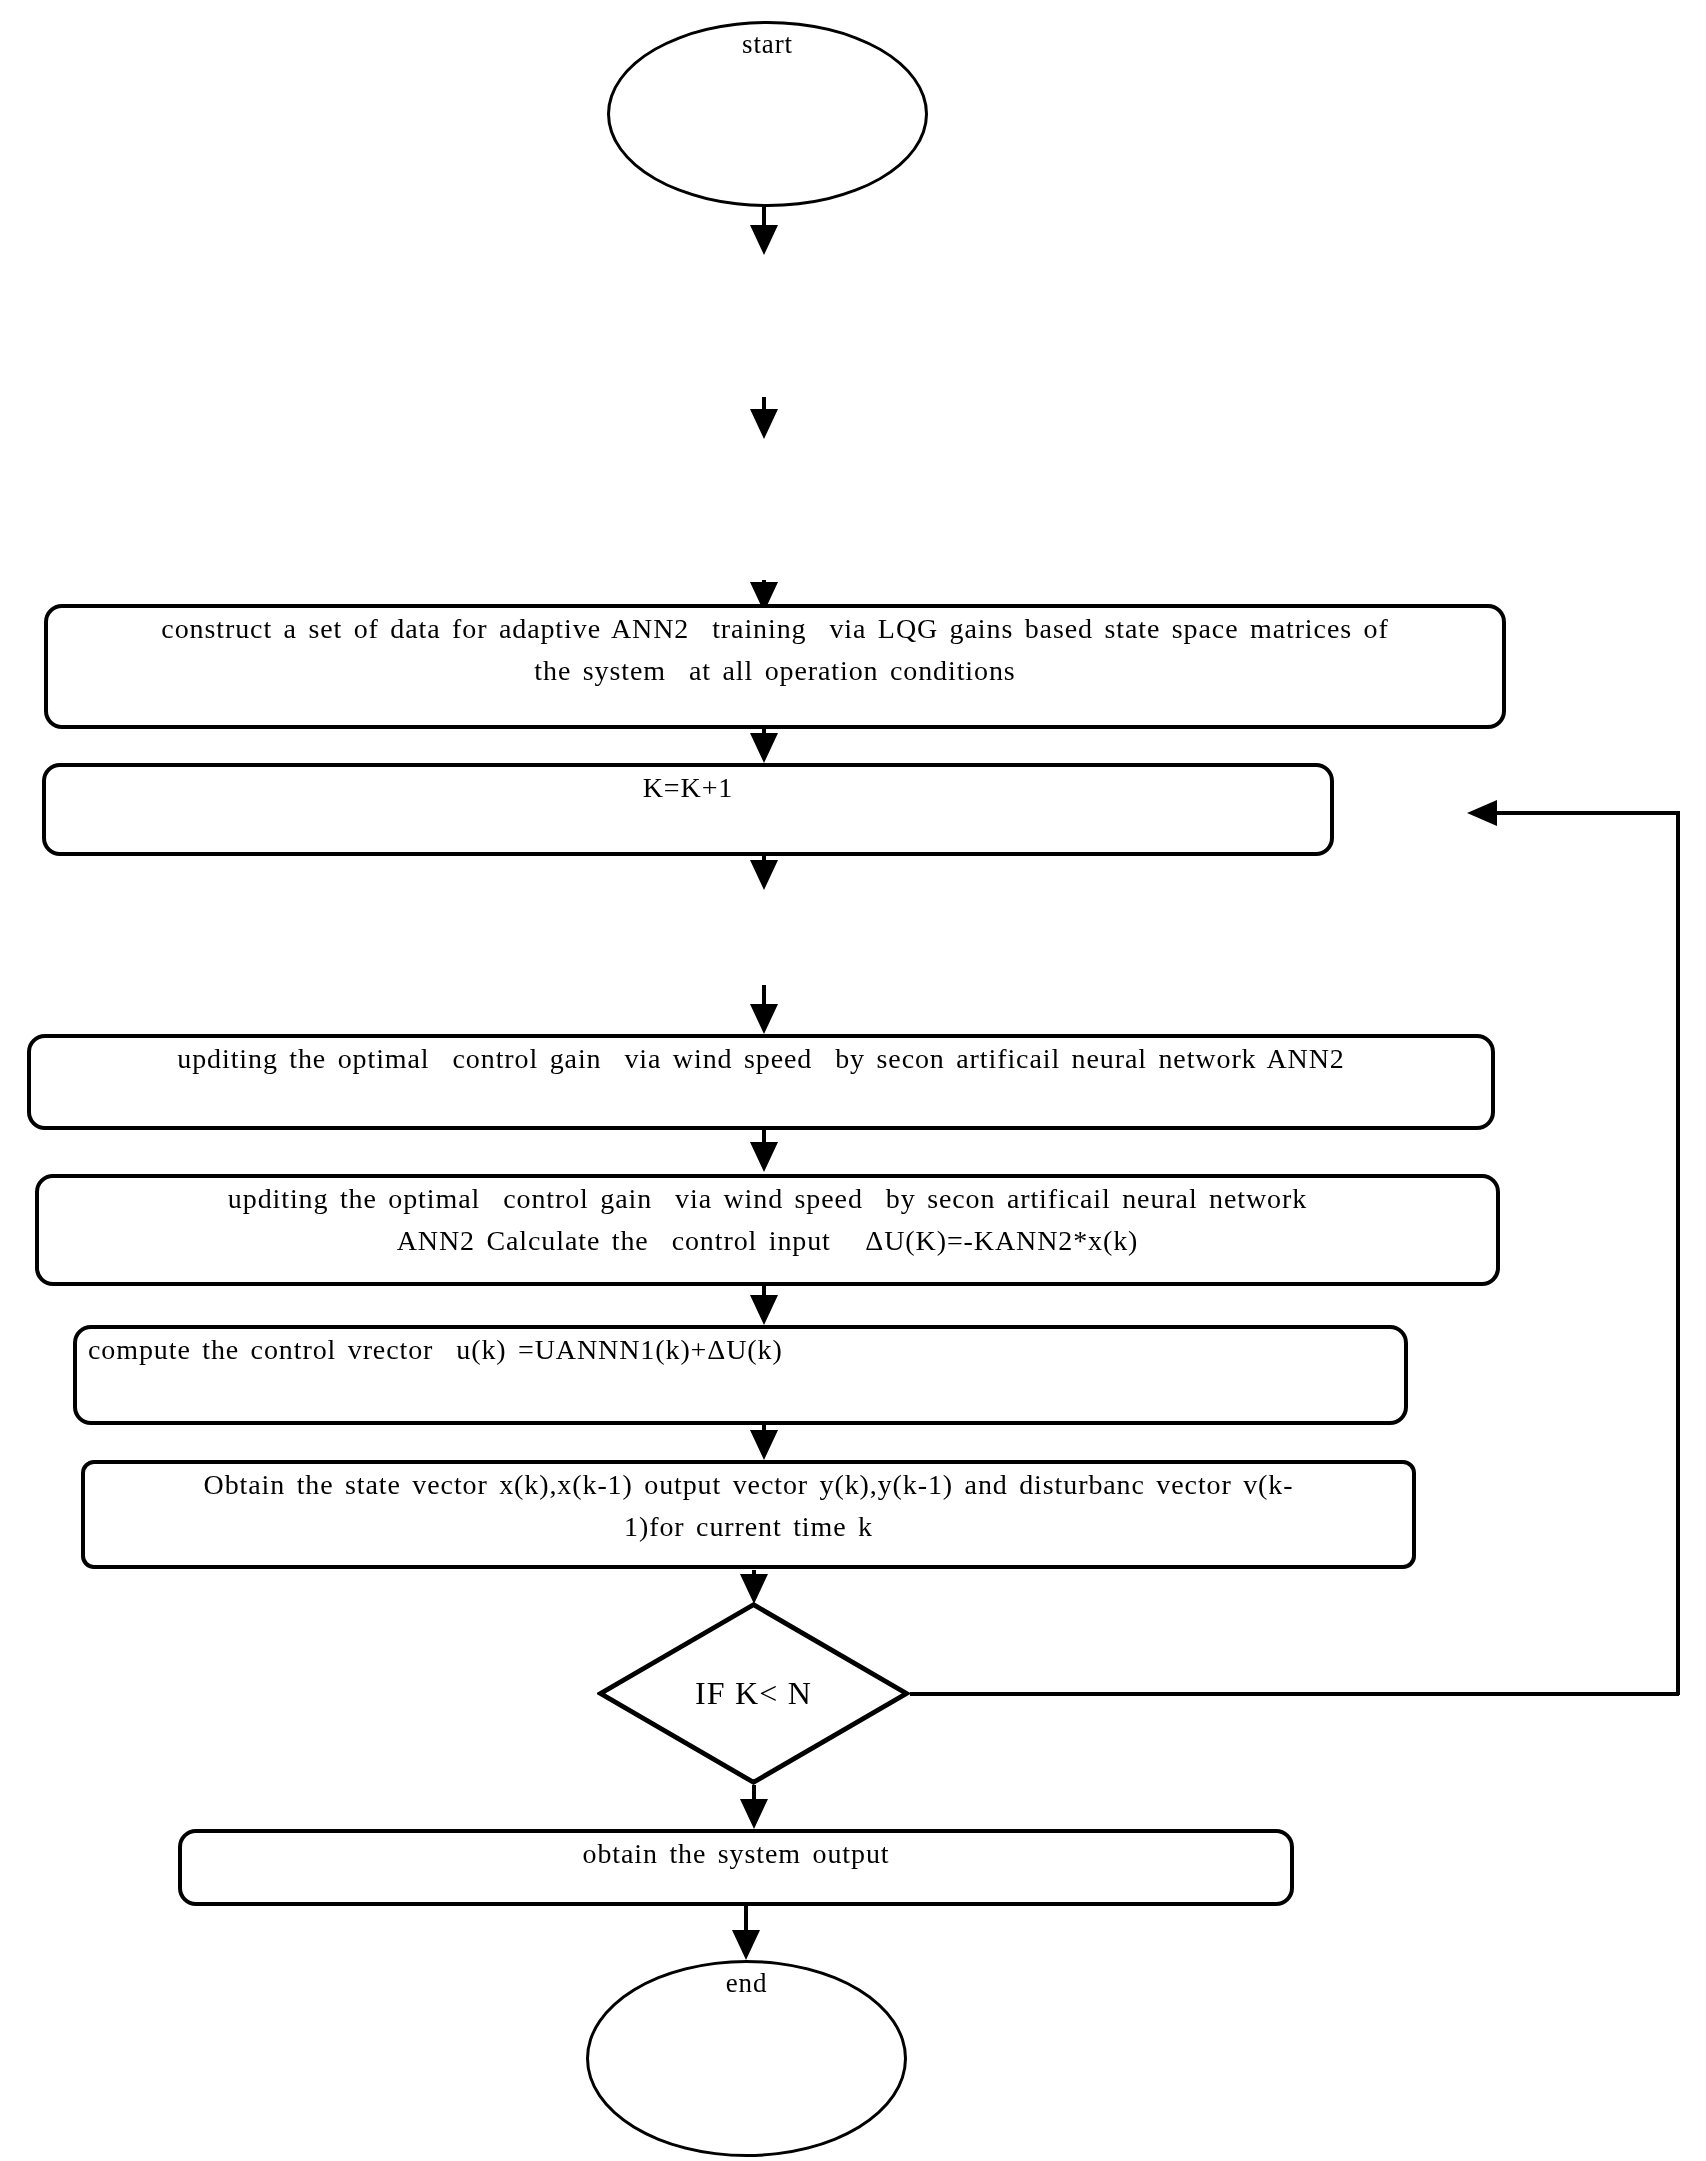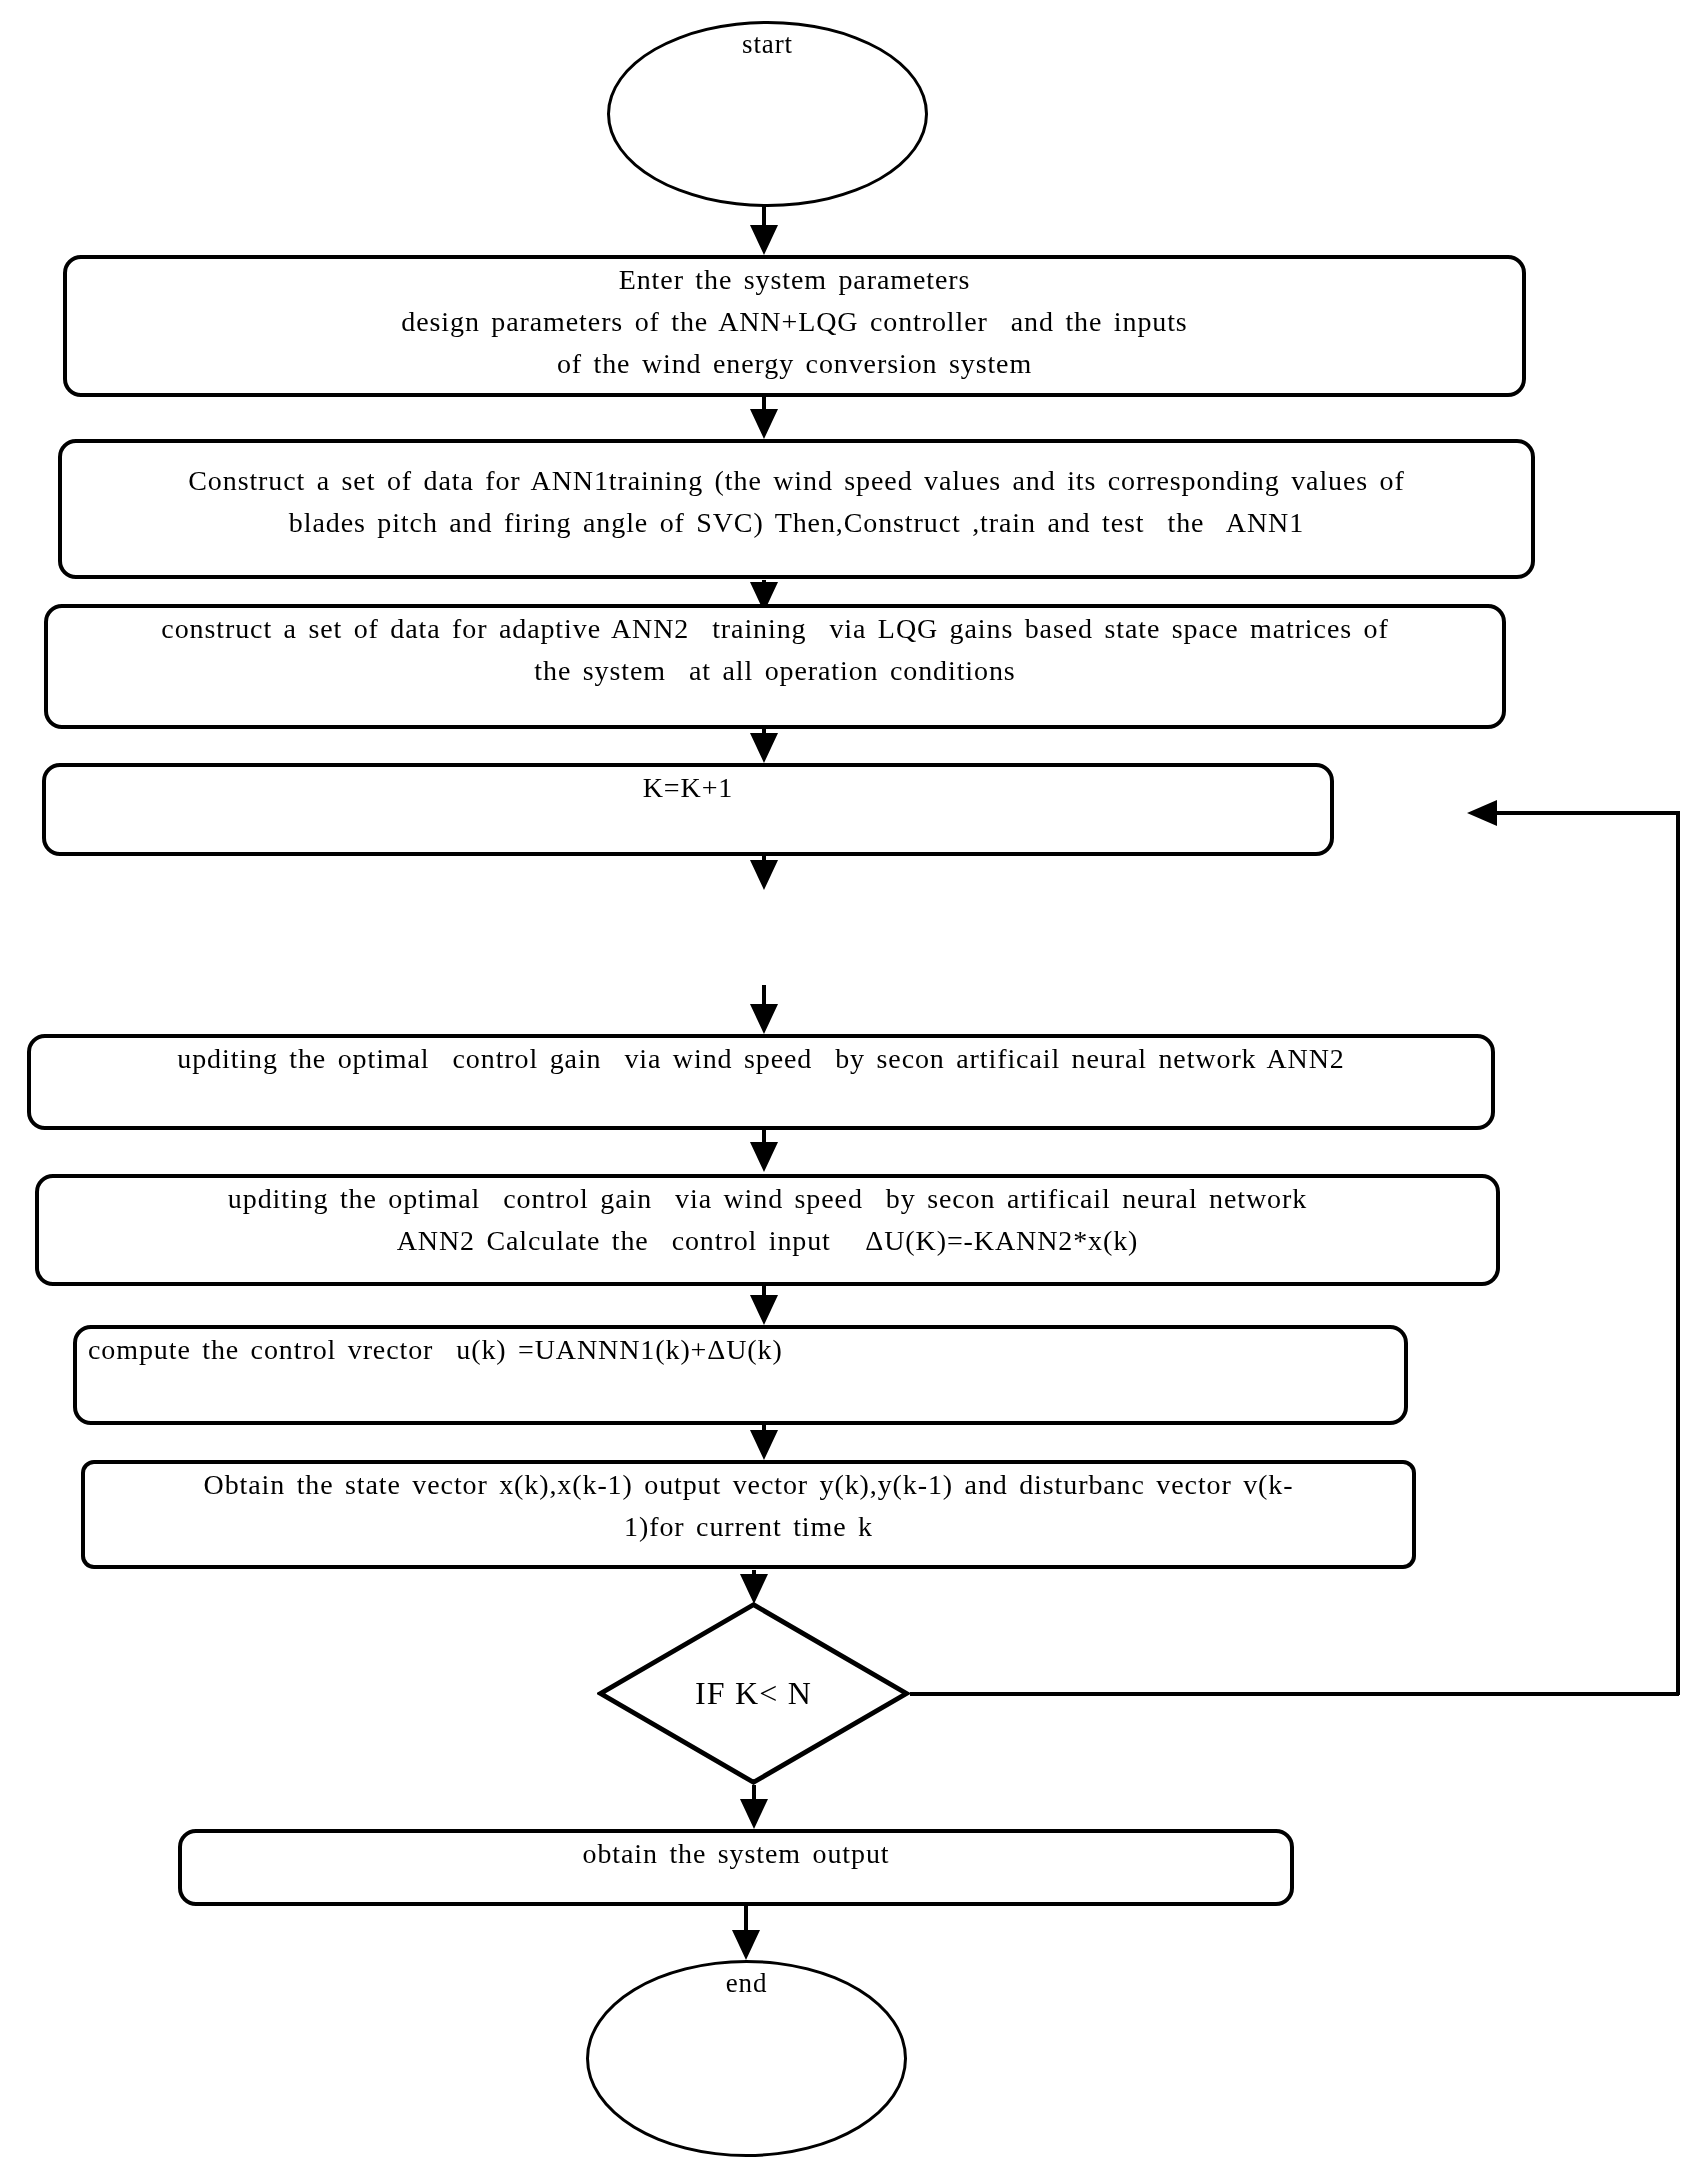--- a/index.html
+++ b/index.html
@@ -56,33 +56,24 @@
 
 <div id="canvas">
 
   <div class="node terminator" style="left:607px;top:20.6px;width:321px;height:186px;">
     <span class="line">start</span>
   </div>
 
   <div class="vline" style="left:762px;top:206px;height:22px;"></div>
   <div class="arrow-down" style="left:750px;top:225px;"></div>
 
-  <div class="node" style="left:63px;top:255px;width:1463px;height:142px;">
-    <span class="line">Enter the system parameters</span>
-    <span class="line">design parameters of the ANN+LQG controller  and the inputs</span>
-    <span class="line">of the wind energy conversion system</span>
-  </div>
 
   <div class="vline" style="left:762px;top:397px;height:15px;"></div>
   <div class="arrow-down" style="left:750px;top:409px;"></div>
 
-  <div class="node" style="left:58px;top:439px;width:1477px;height:140px;justify-content:flex-start;padding-top:17px;">
-    <span class="line">Construct a set of data for ANN1training (the wind speed values and its corresponding values of</span>
-    <span class="line">blades pitch and firing angle of SVC) Then,Construct ,train and test  the  ANN1</span>
-  </div>
 
   <div class="vline" style="left:762px;top:580px;height:7.3px;"></div>
   <div class="arrow-down" style="left:750px;top:582px;"></div>
 
   <div class="node" style="left:44px;top:604px;width:1462px;height:125px;">
     <span class="line">construct a set of data for adaptive ANN2  training  via LQG gains based state space matrices of</span>
     <span class="line">the system  at all operation conditions</span>
   </div>
 
   <div class="vline" style="left:762px;top:729px;height:8.5px;"></div>

